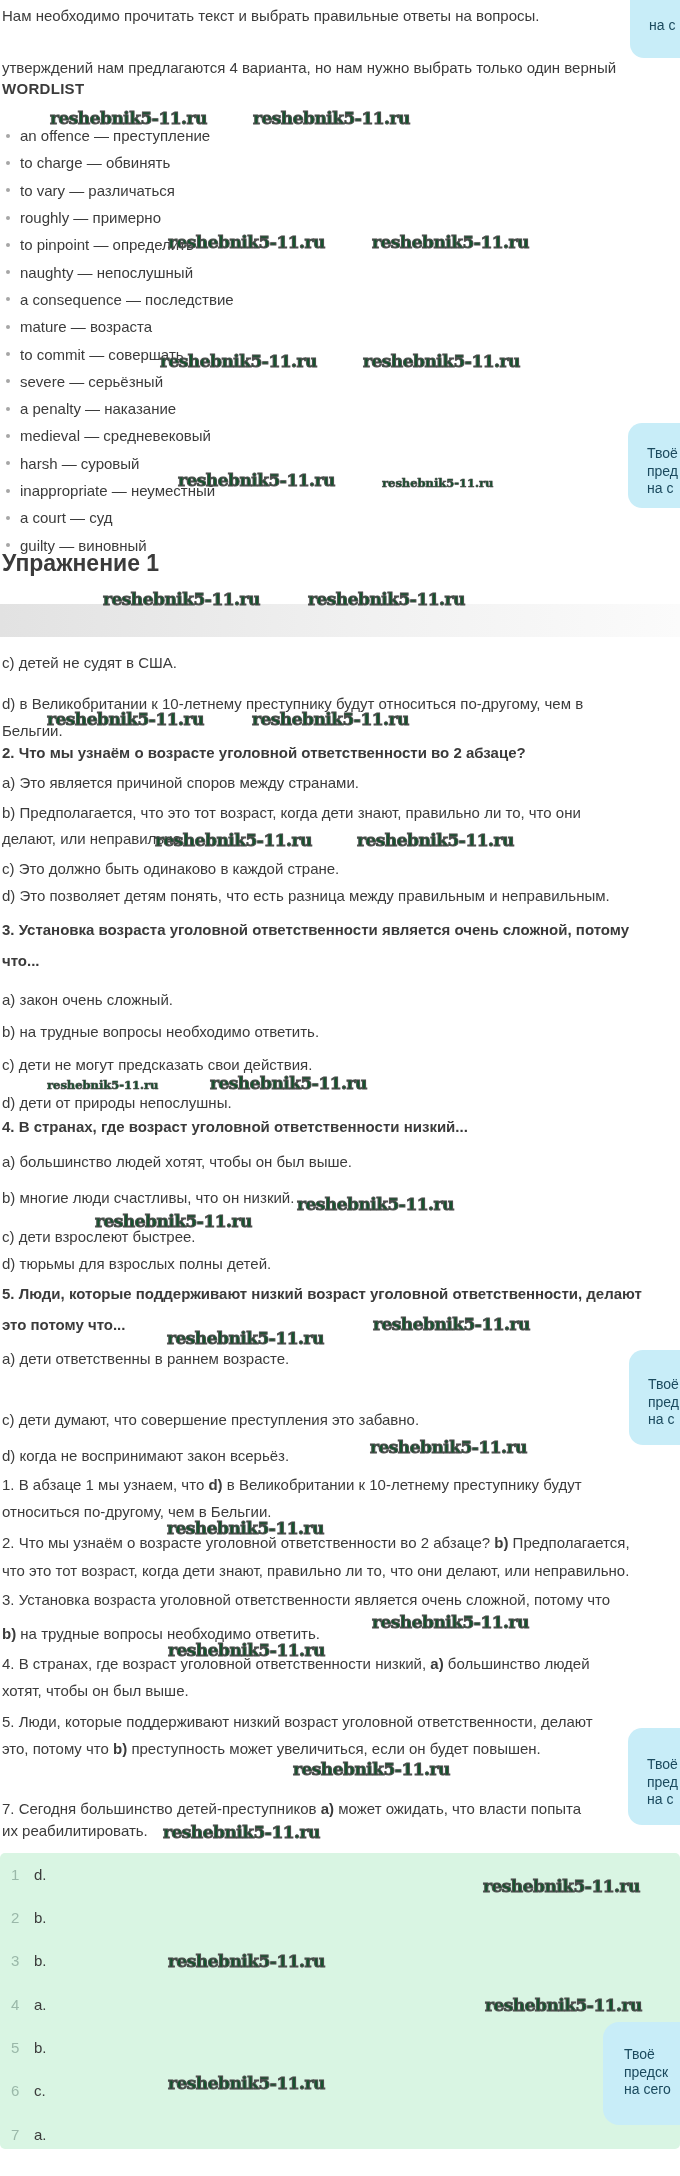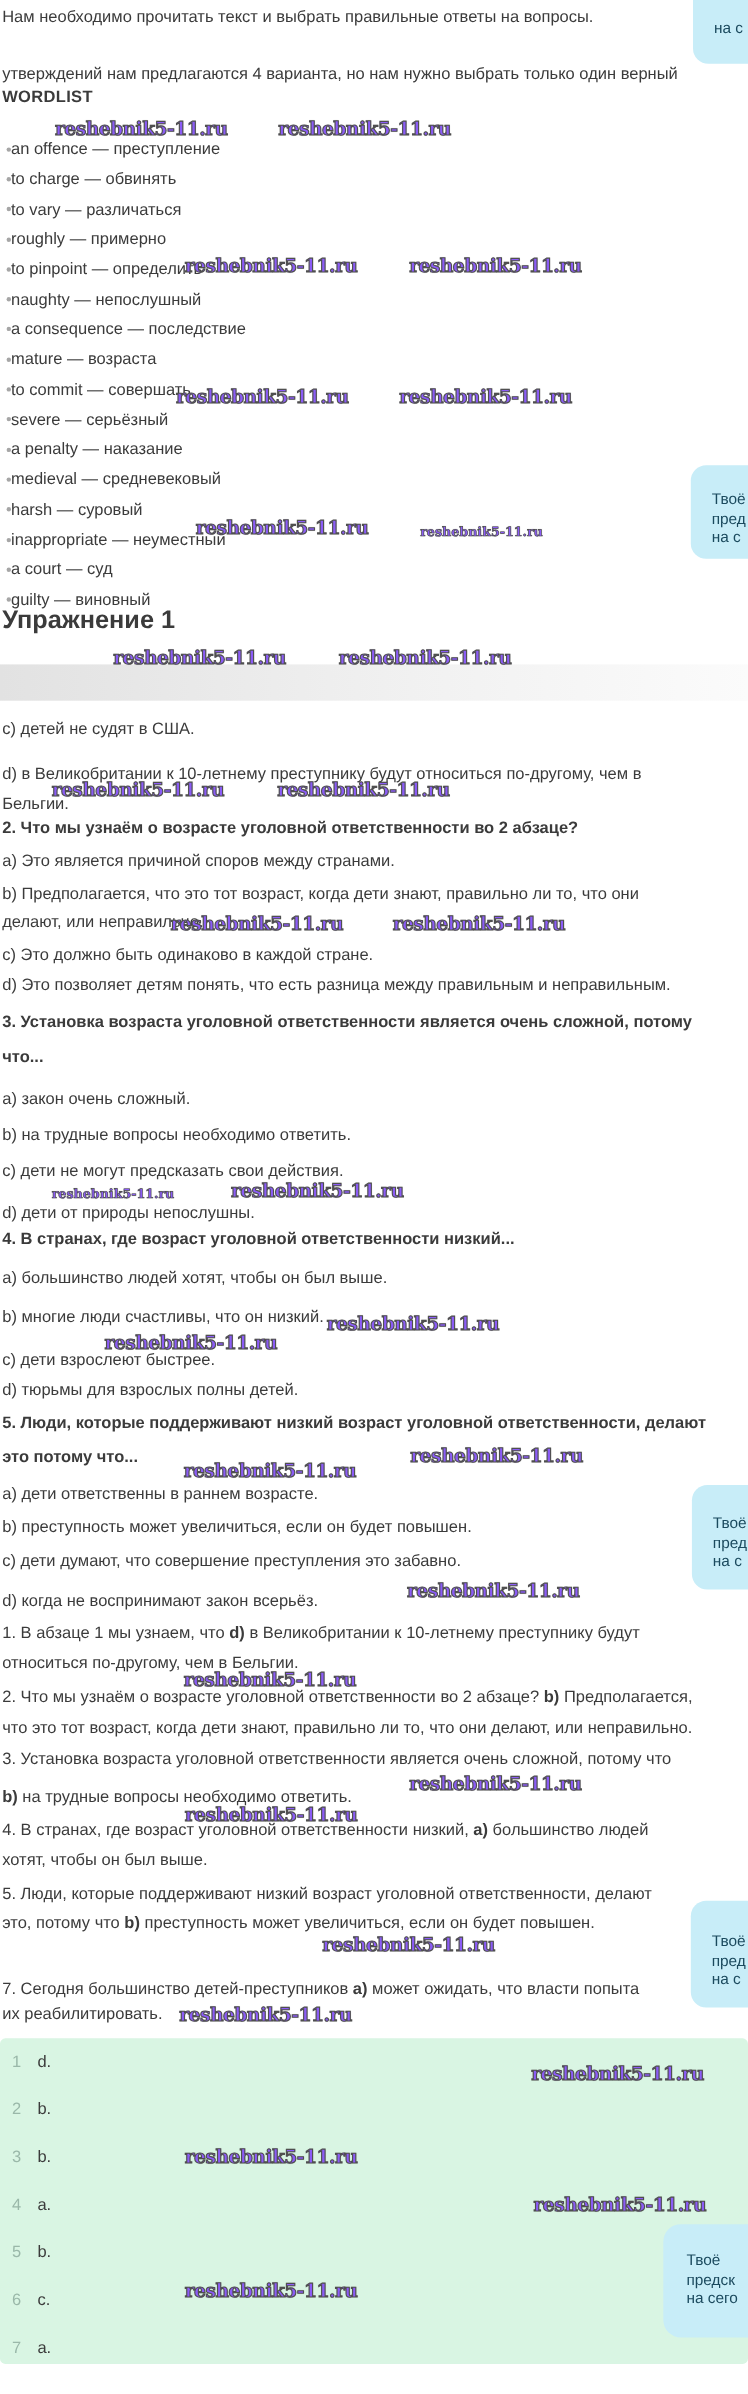--- a/index.html
+++ b/index.html
@@ -3,27 +3,27 @@
 <meta charset="utf-8">
 <style>
   html,body{margin:0;padding:0;background:#fff;}
   .page{position:relative;width:680px;height:2176px;background:#ffffff;overflow:hidden;
         font-family:"Liberation Sans",sans-serif;color:#3b3b3b;font-size:15px;}
   .ln{position:absolute;left:2px;white-space:nowrap;line-height:20px;}
   .bold{font-weight:bold;}
   .intro-line{position:absolute;left:2px;white-space:nowrap;line-height:20px;}
   .wl-title{position:absolute;left:2px;top:80px;font-weight:bold;letter-spacing:.3px;}
   .wordlist{position:absolute;left:6px;top:122px;margin:0;padding:0;list-style:none;}
-  .wordlist li{height:27.3px;display:flex;align-items:center;}
+  .wordlist li{height:27.3px;display:flex;align-items:center;gap:10px;}
   .dot{width:4px;height:4px;border-radius:50%;background:#a6a6a6;flex:none;}
   .ex-title{position:absolute;left:2px;top:550px;margin:0;font-size:23px;font-weight:bold;}
   .band{position:absolute;left:0;top:604px;width:680px;height:33px;
         background:linear-gradient(to right,#e2e2e2,#f1f1f1 55%,#fbfbfb);}
   .wm{position:absolute;font-family:"DejaVu Serif",serif;font-weight:bold;font-size:17px;
-      color:#8b5cf6;-webkit-text-stroke:1px #4f4f4f;text-shadow:0 0 1px #777;
+      color:#14532d;-webkit-text-stroke:1px #4f4f4f;text-shadow:0 0 1px #777;
       white-space:nowrap;letter-spacing:-0.5px;z-index:2;}
   .wm.small{font-size:11.5px;-webkit-text-stroke:.6px #4f4f4f;letter-spacing:0;}
   .key{position:absolute;left:0;top:1853px;width:680px;height:296px;background:#d9f5e3;border-radius:5px;}
   .key-num{position:absolute;left:11px;color:#9ab8a9;}
   .key-let{position:absolute;left:34px;color:#3b3b3b;}
   .widget{position:absolute;background:#c8edf8;border-radius:14px;color:#1b4a5e;
           font-size:14px;line-height:17.5px;z-index:5;box-sizing:border-box;}
   .widget div{white-space:nowrap;}
   .w-top{left:630px;top:-40px;width:120px;height:98px;padding:57px 0 0 19px;}
   .w-s1{left:628px;top:423px;width:120px;height:85px;padding:22px 0 0 19px;}
@@ -131,21 +131,20 @@
 
   <div class="ln bold" style="top:1117px">4. В странах, где возраст уголовной ответственности низкий...</div>
   <div class="ln" style="top:1152px">a) большинство людей хотят, чтобы он был выше.</div>
   <div class="ln" style="top:1188px">b) многие люди счастливы, что он низкий.</div>
   <div class="ln" style="top:1227px">c) дети взрослеют быстрее.</div>
   <div class="ln" style="top:1254px">d) тюрьмы для взрослых полны детей.</div>
 
   <div class="ln bold" style="top:1284px">5. Люди, которые поддерживают низкий возраст уголовной ответственности, делают</div>
   <div class="ln bold" style="top:1315px">это потому что...</div>
   <div class="ln" style="top:1349px">a) дети ответственны в раннем возрасте.</div>
-  <div class="ln" style="top:1379px">b) преступность может увеличиться, если он будет повышен.</div>
   <div class="ln" style="top:1410px">c) дети думают, что совершение преступления это забавно.</div>
   <div class="ln" style="top:1446px">d) когда не воспринимают закон всерьёз.</div>
 
   <div class="ln" style="top:1475px"><span>1. В абзаце 1 мы узнаем, что </span><span class="bold">d)</span><span> в Великобритании к 10-летнему преступнику будут</span></div>
   <div class="ln" style="top:1502px"><span>относиться по-другому, чем в Бельгии.</span></div>
 
   <div class="ln" style="top:1533px"><span>2. Что мы узнаём о возрасте уголовной ответственности во 2 абзаце? </span><span class="bold">b)</span><span> Предполагается,</span></div>
   <div class="ln" style="top:1561px"><span>что это тот возраст, когда дети знают, правильно ли то, что они делают, или неправильно.</span></div>
 
   <div class="ln" style="top:1590px"><span>3. Установка возраста уголовной ответственности является очень сложной, потому что</span></div>

